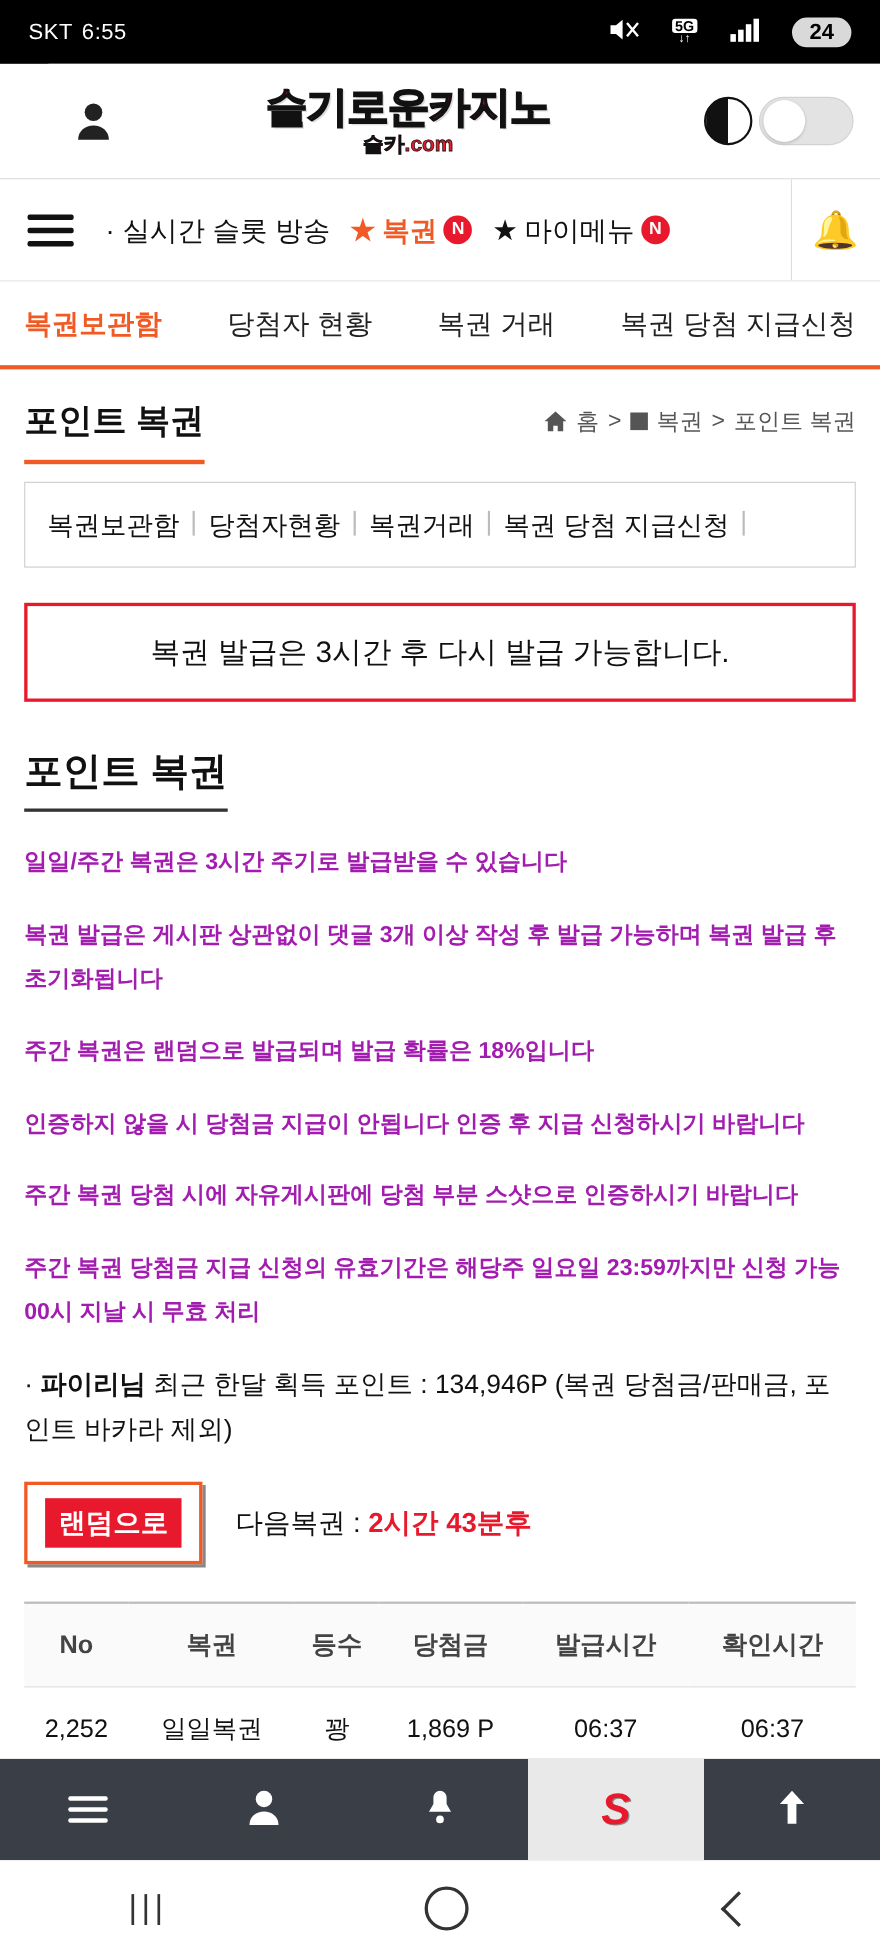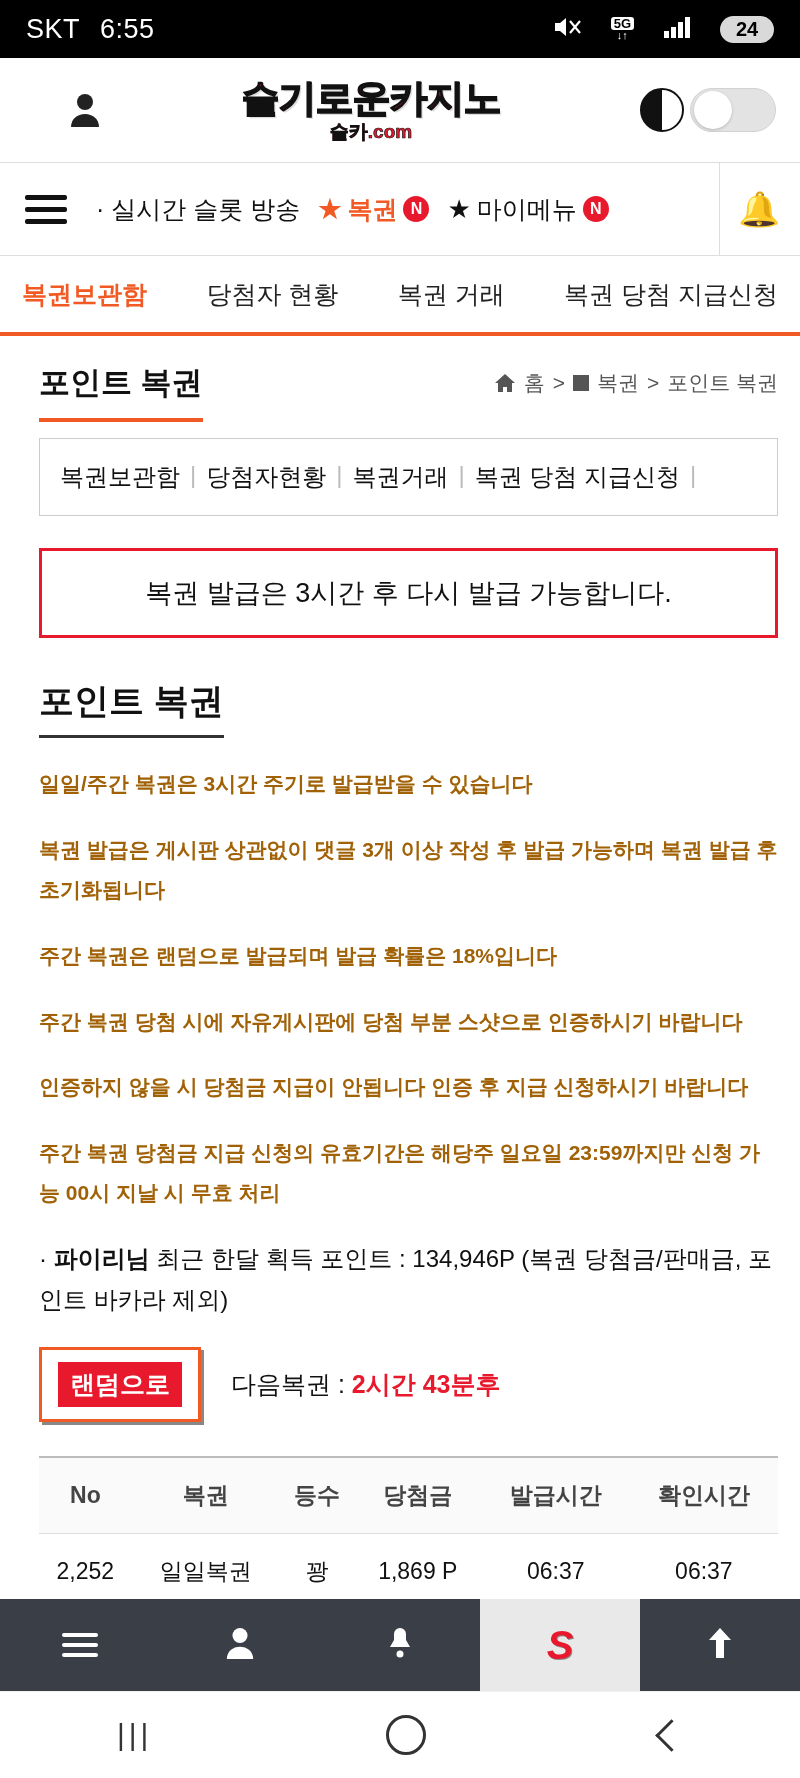--- a/index.html
+++ b/index.html
@@ -31,22 +31,22 @@
     display: flex;
     align-items: center;
     justify-content: space-between;
     padding: 0 26px;
     box-sizing: border-box;
     flex: 0 0 auto;
   }
   .statusbar .left {
     display: flex;
     align-items: flex-end;
-    gap: 20px;
-    font-size: 27px;
+    gap: 8px;
+    font-size: 20px;
     letter-spacing: .5px;
   }
   .statusbar .right {
     display: flex;
     align-items: center;
     gap: 28px;
   }
   .icon-mute, .icon-5g, .icon-sig {
     display: inline-block;
   }
@@ -218,21 +218,20 @@
     flex: 0 0 auto;
     background: #fff;
   }
   .subtabs .tab.active { color: #f15a24; font-weight: 700; }
 
   
   .content {
     flex: 1 1 auto;
     overflow: hidden;
     background: #fff;
-    padding-left: 17px;
   }
   .page-head {
     display: flex;
     align-items: baseline;
     justify-content: space-between;
     padding: 26px 22px 0 22px;
   }
   .page-title {
     font-size: 31px;
     font-weight: 700;
@@ -281,21 +280,21 @@
     font-weight: 800;
     color: #111;
     display: inline-block;
     padding-bottom: 10px;
     border-bottom: 3px solid #333;
   }
 
   .paragraphs {
     margin: 26px 22px 0 22px;
     font-size: 21px;
-    color: #a16207;
+    color: #a21caf;
     line-height: 1.9;
     font-weight: 600;
   }
   .paragraphs p { margin: 0 0 26px 0; }
 
   .points-line {
     margin: 10px 22px 0 22px;
     font-size: 24px;
     color: #111;
     line-height: 1.7;
@@ -523,22 +522,22 @@
     </div>
 
     <div class="notice">복권 발급은 3시간 후 다시 발급 가능합니다.</div>
 
     <div class="section-title">포인트 복권</div>
 
     <div class="paragraphs">
       <p>일일/주간 복권은 3시간 주기로 발급받을 수 있습니다</p>
       <p>복권 발급은 게시판 상관없이 댓글 3개 이상 작성 후 발급 가능하며 복권 발급 후 초기화됩니다</p>
       <p>주간 복권은 랜덤으로 발급되며 발급 확률은 18%입니다</p>
+      <p>인증하지 않을 시 당첨금 지급이 안됩니다 인증 후 지급 신청하시기 바랍니다</p>
       <p>주간 복권 당첨 시에 자유게시판에 당첨 부분 스샷으로 인증하시기 바랍니다</p>
-      <p>인증하지 않을 시 당첨금 지급이 안됩니다 인증 후 지급 신청하시기 바랍니다</p>
       <p>주간 복권 당첨금 지급 신청의 유효기간은 해당주 일요일 23:59까지만 신청 가능 00시 지날 시 무효 처리</p>
     </div>
 
     <div class="points-line">
       <span>· </span><b>파이리님</b><span> 최근 한달 획득 포인트 : 134,946P (복권 당첨금/판매금, 포인트 바카라 제외)</span>
     </div>
 
     <div class="issue-row">
       <div class="issue-btn">
         <span>랜덤으로</span>

